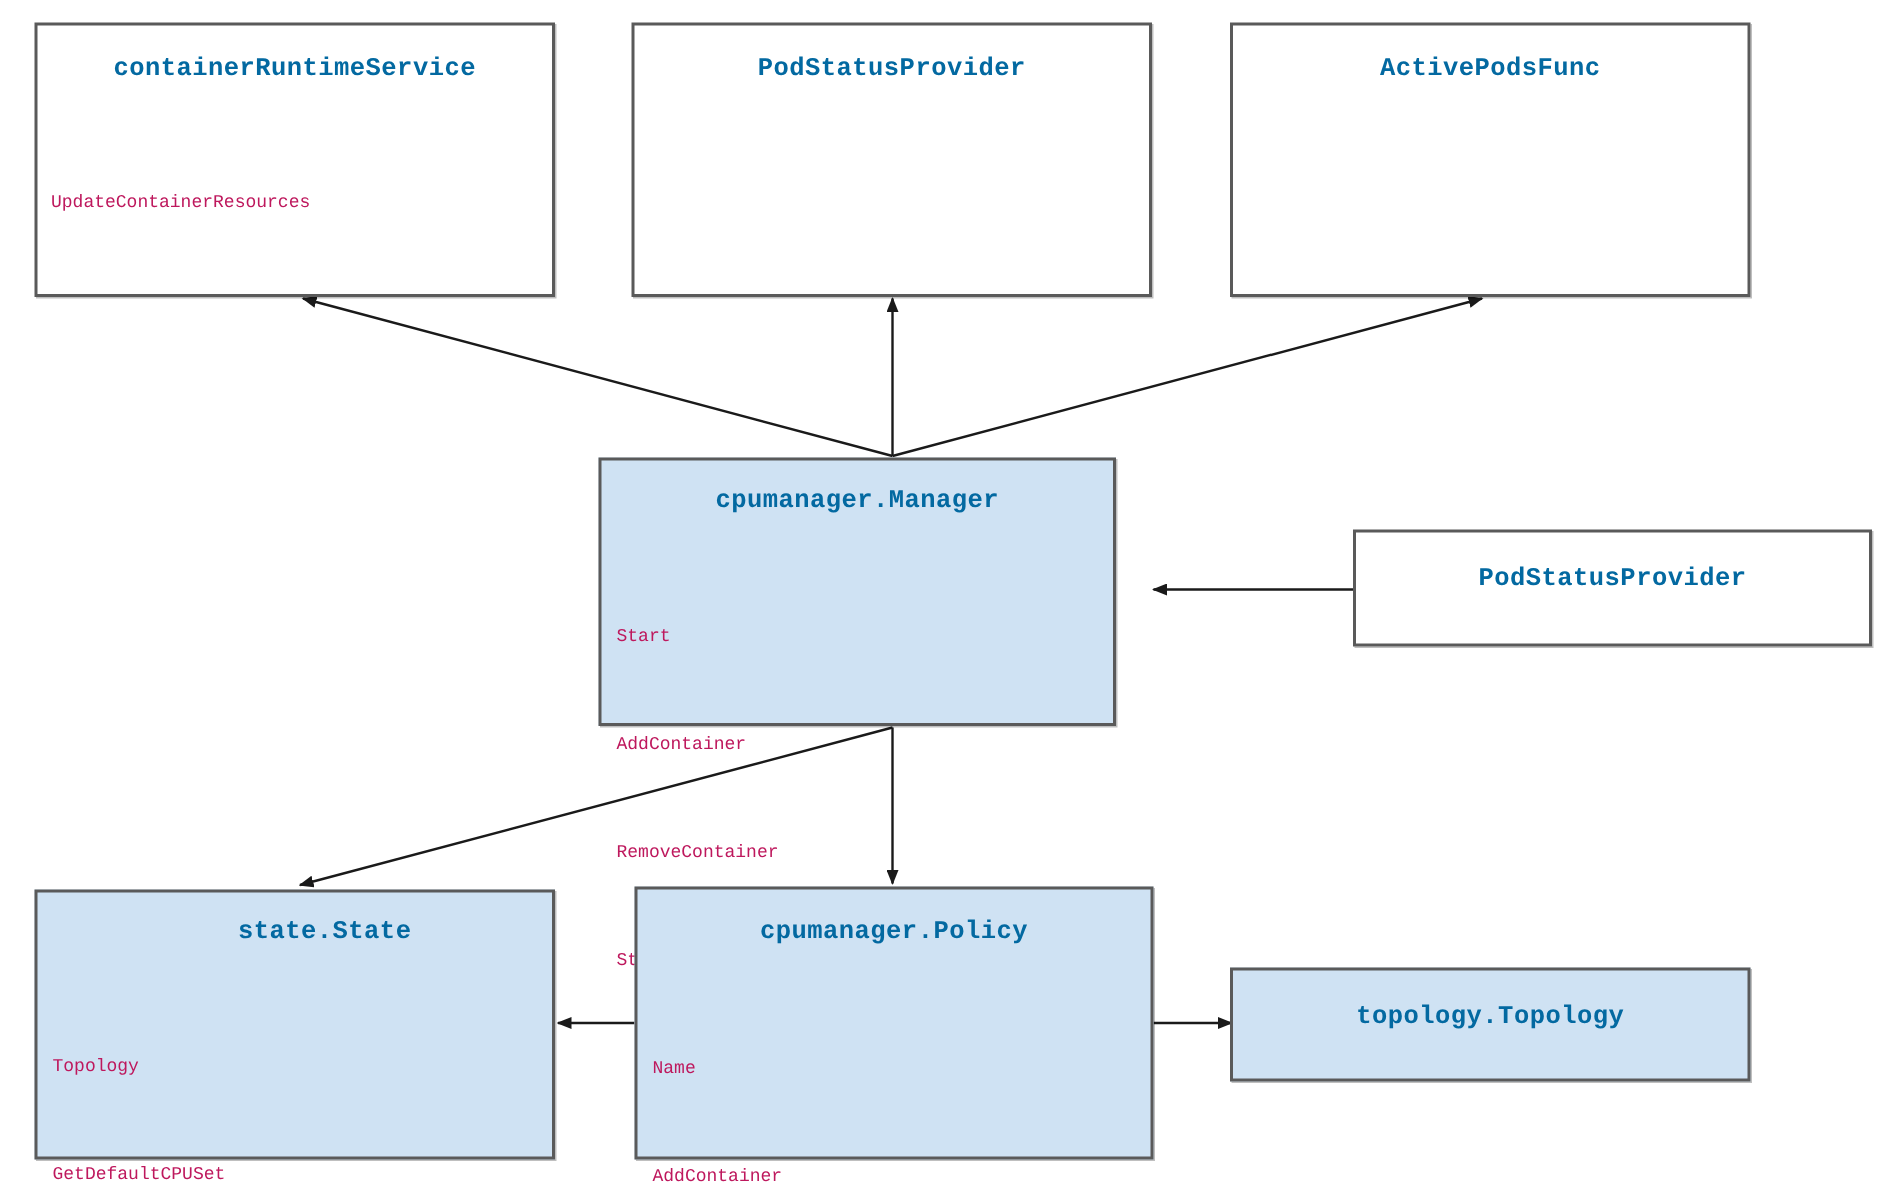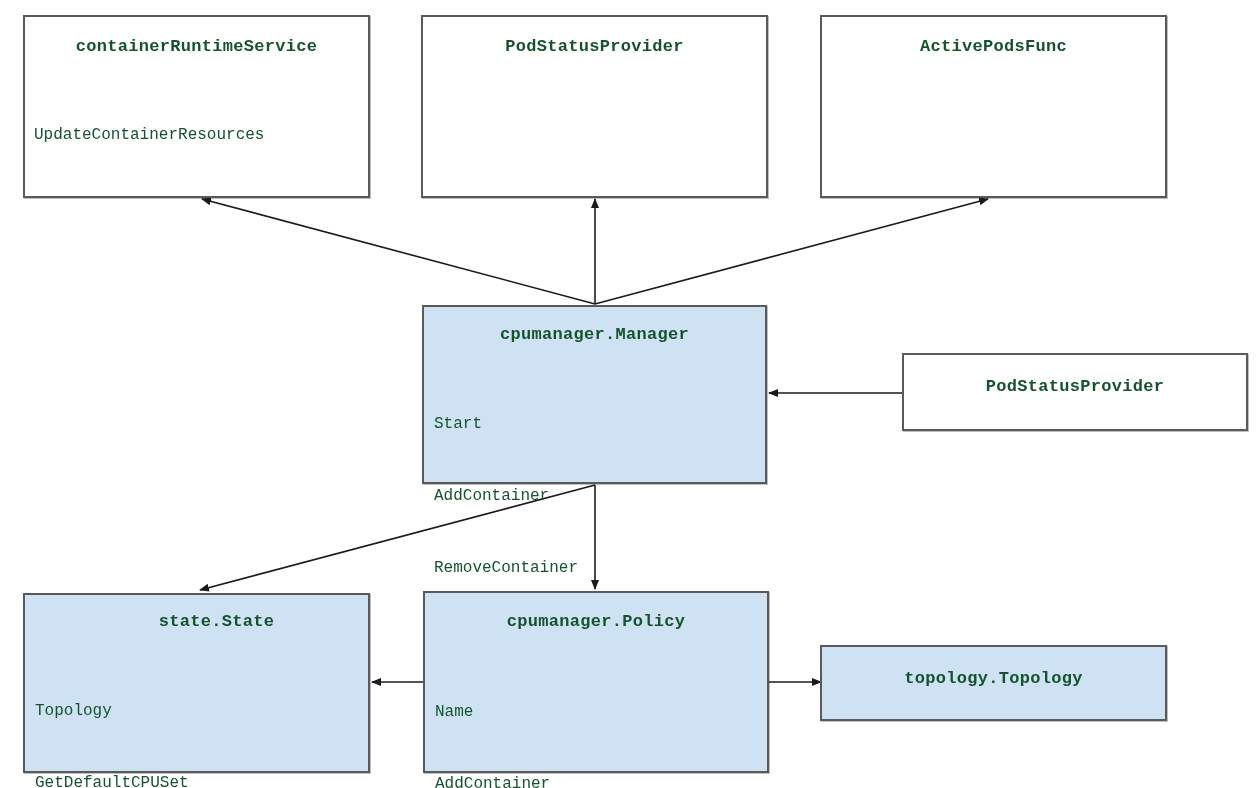--- a/index.html
+++ b/index.html
@@ -30,38 +30,38 @@
     background: #ffffff;
     box-shadow: 1px 1px 0 rgba(0,0,0,0.25);
   }
   .node.filled {
     background: #cfe2f3;
   }
   .node-title {
     text-align: center;
     font-weight: bold;
     font-size: 17px;
-    color: #14532d;
+    color: #0369a1;
     letter-spacing: 0.3px;
     white-space: pre;
   }
   .node-members {
-    font-size: 16px;
-    color: #14532d;
+    font-size: 12px;
+    color: #be185d;
     line-height: 24px;
     white-space: pre;
   }
   .member-line {
     white-space: pre;
   }
   
   #node-containerRuntimeService { left: 23px;  top: 15px;  width: 347px; height: 183px; }
   #node-podStatusProvider       { left: 421px; top: 15px;  width: 347px; height: 183px; }
   #node-activePodsFunc          { left: 820px; top: 15px;  width: 347px; height: 183px; }
-  #node-cpumanagerManager       { left: 422px; top: 305px; width: 345px; height: 179px; }
+  #node-cpumanagerManager       { left: 399px; top: 305px; width: 345px; height: 179px; }
   #node-kubeGenericRuntime      { left: 902px; top: 353px; width: 346px; height: 78px;  }
   #node-stateState              { left: 23px;  top: 593px; width: 347px; height: 180px; }
   #node-cpumanagerPolicy        { left: 423px; top: 591px; width: 346px; height: 182px; }
   #node-topologyTopology        { left: 820px; top: 645px; width: 347px; height: 76px;  }
 
   #node-containerRuntimeService .node-title { margin-top: 20px; }
   #node-containerRuntimeService .node-members { margin-top: 19px; padding-left: 9px; }
 
   #node-podStatusProvider .node-title { margin-top: 20px; }
   #node-activePodsFunc .node-title { margin-top: 20px; }

